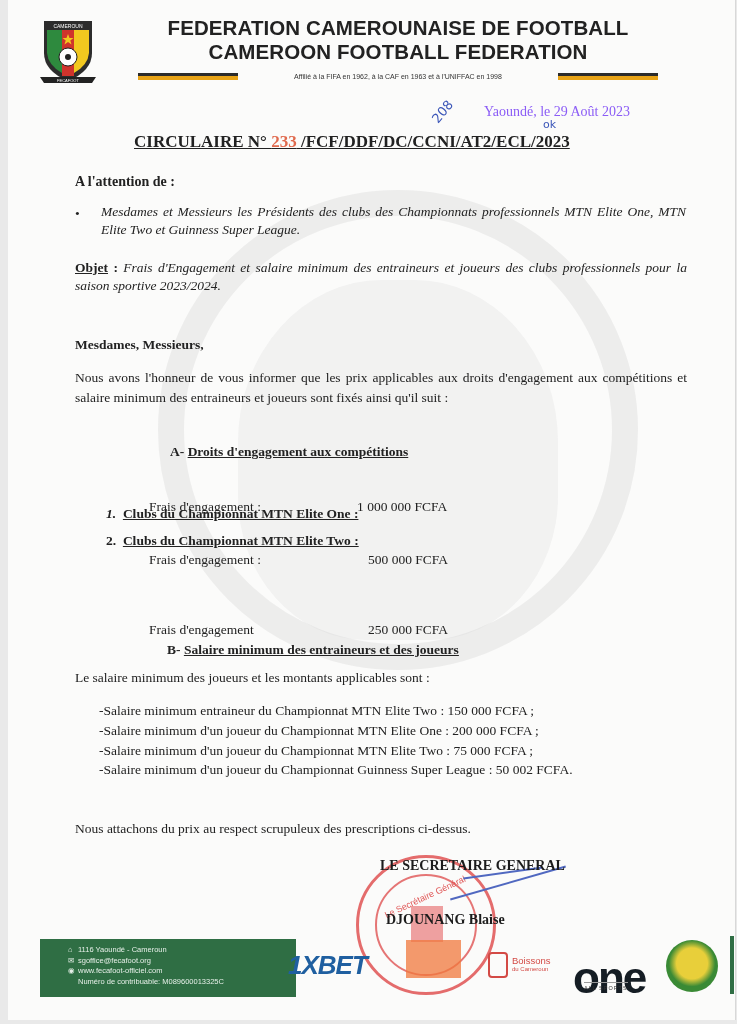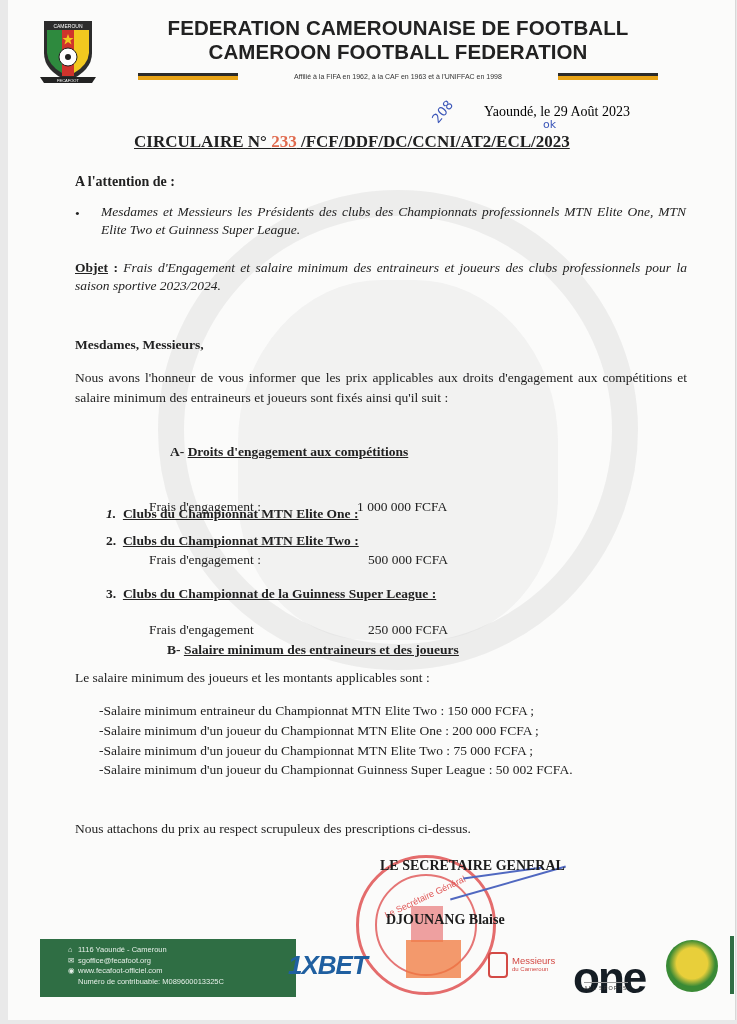--- a/index.html
+++ b/index.html
@@ -9,21 +9,21 @@
 
   .watermark { position: absolute; left: 150px; top: 190px; width: 480px; height: 480px; border-radius: 50%; border: 26px solid rgba(200,200,200,0.28); }
   .watermark-inner { position: absolute; left: 230px; top: 280px; width: 320px; height: 360px; border-radius: 45% 45% 40% 40%; background: rgba(210,210,210,0.22); }
 
   .logo { position: absolute; left: 30px; top: 17px; width: 60px; height: 68px; }
   .fed-title { position: absolute; left: 140px; top: 16px; width: 500px; text-align: center; font-family: "Liberation Sans", sans-serif; font-weight: bold; font-size: 20.5px; line-height: 24px; color: #222; letter-spacing: 0.1px; }
   .affil-row { position: absolute; left: 130px; top: 70px; width: 520px; height: 12px; display: flex; align-items: center; gap: 12px; }
   .flagbar { width: 100px; height: 7px; background: linear-gradient(to bottom, #2b2b2b 0%, #2b2b2b 40%, #e8a316 40%, #e8a316 100%); }
   .affil-text { font-family: "Liberation Sans", sans-serif; font-size: 7px; color: #333; white-space: nowrap; flex: 1; text-align: center; }
 
-  .date { position: absolute; left: 476px; top: 104px; font-size: 14px; color: #000000; }
+  .date { position: absolute; left: 476px; top: 104px; font-size: 14px; color: #8b5cf6; }
   .handwrite1 { position: absolute; left: 422px; top: 104px; font-size: 13px; color: #3b56b8; transform: rotate(-50deg); font-family: "DejaVu Sans", sans-serif; }
   .handwrite2 { position: absolute; left: 535px; top: 118px; font-size: 11px; color: #3b56b8; font-family: "DejaVu Sans", sans-serif; }
 
   .circ { position: absolute; left: 126px; top: 132px; font-size: 17px; font-weight: bold; text-decoration: underline; color: #222; white-space: nowrap; }
   .circ .num { color: #e06a4e; }
 
   .txt { position: absolute; font-size: 13.5px; line-height: 18px; color: #222; }
   .b { font-weight: bold; }
   .i { font-style: italic; }
   .u { text-decoration: underline; }
@@ -111,23 +111,20 @@
   </div>
   <div class="txt" style="left:141px; top:498px;">Frais d'engagement :</div>
   <div class="txt" style="left:349px; top:498px;">1 000 000 FCFA</div>
 
   <div class="txt b" style="left:98px; top:532px;">
     <span>2.</span>&nbsp;&nbsp;<span class="u">Clubs du Championnat MTN Elite Two :</span>
   </div>
   <div class="txt" style="left:141px; top:551px;">Frais d'engagement :</div>
   <div class="txt" style="left:360px; top:551px;">500 000 FCFA</div>
 
-  <div class="txt b" style="left:98px; top:585px;">
-    <span>3.</span>&nbsp;&nbsp;<span class="u">Clubs du Championnat de la Guinness Super League :</span>
-  </div>
   <div class="txt" style="left:141px; top:621px;">Frais d'engagement</div>
   <div class="txt" style="left:360px; top:621px;">250 000 FCFA</div>
 
   <div class="txt b" style="left:159px; top:641px;">
     <span>B- </span><span class="u">Salaire minimum des entraineurs et des joueurs</span>
   </div>
 
   <div class="txt" style="left:67px; top:669px;">Le salaire minimum des joueurs et les montants applicables sont :</div>
 
   <div style="position:absolute; left:91px; top:701px; font-size:13.5px; line-height:19.8px; color:#222;">
@@ -155,21 +152,21 @@
   <div class="footer-box">
     <div><span class="ic">⌂</span><span>1116 Yaoundé - Cameroun</span></div>
     <div><span class="ic">✉</span><span>sgoffice@fecafoot.org</span></div>
     <div><span class="ic">◉</span><span>www.fecafoot-officiel.com</span></div>
     <div><span class="ic"></span><span>Numéro de contribuable: M089600013325C</span></div>
   </div>
 
   <div class="sponsor-1xbet">1XBET</div>
 
   <div class="boissons">
-    <span class="logo-b"></span><span class="bt"><span>Messieurs</span><small>du Cameroun</small></span>
+    <span class="logo-b"></span><span class="bt"><span>Boissons</span><small>du Cameroun</small></span>
   </div>
 
   <div class="one">one</div>
   <div class="one-sub">ALL SPORTS</div>
 
   <div class="lion"></div>
   <div class="green-bar"></div>
 </div>
 
 </body></html>

